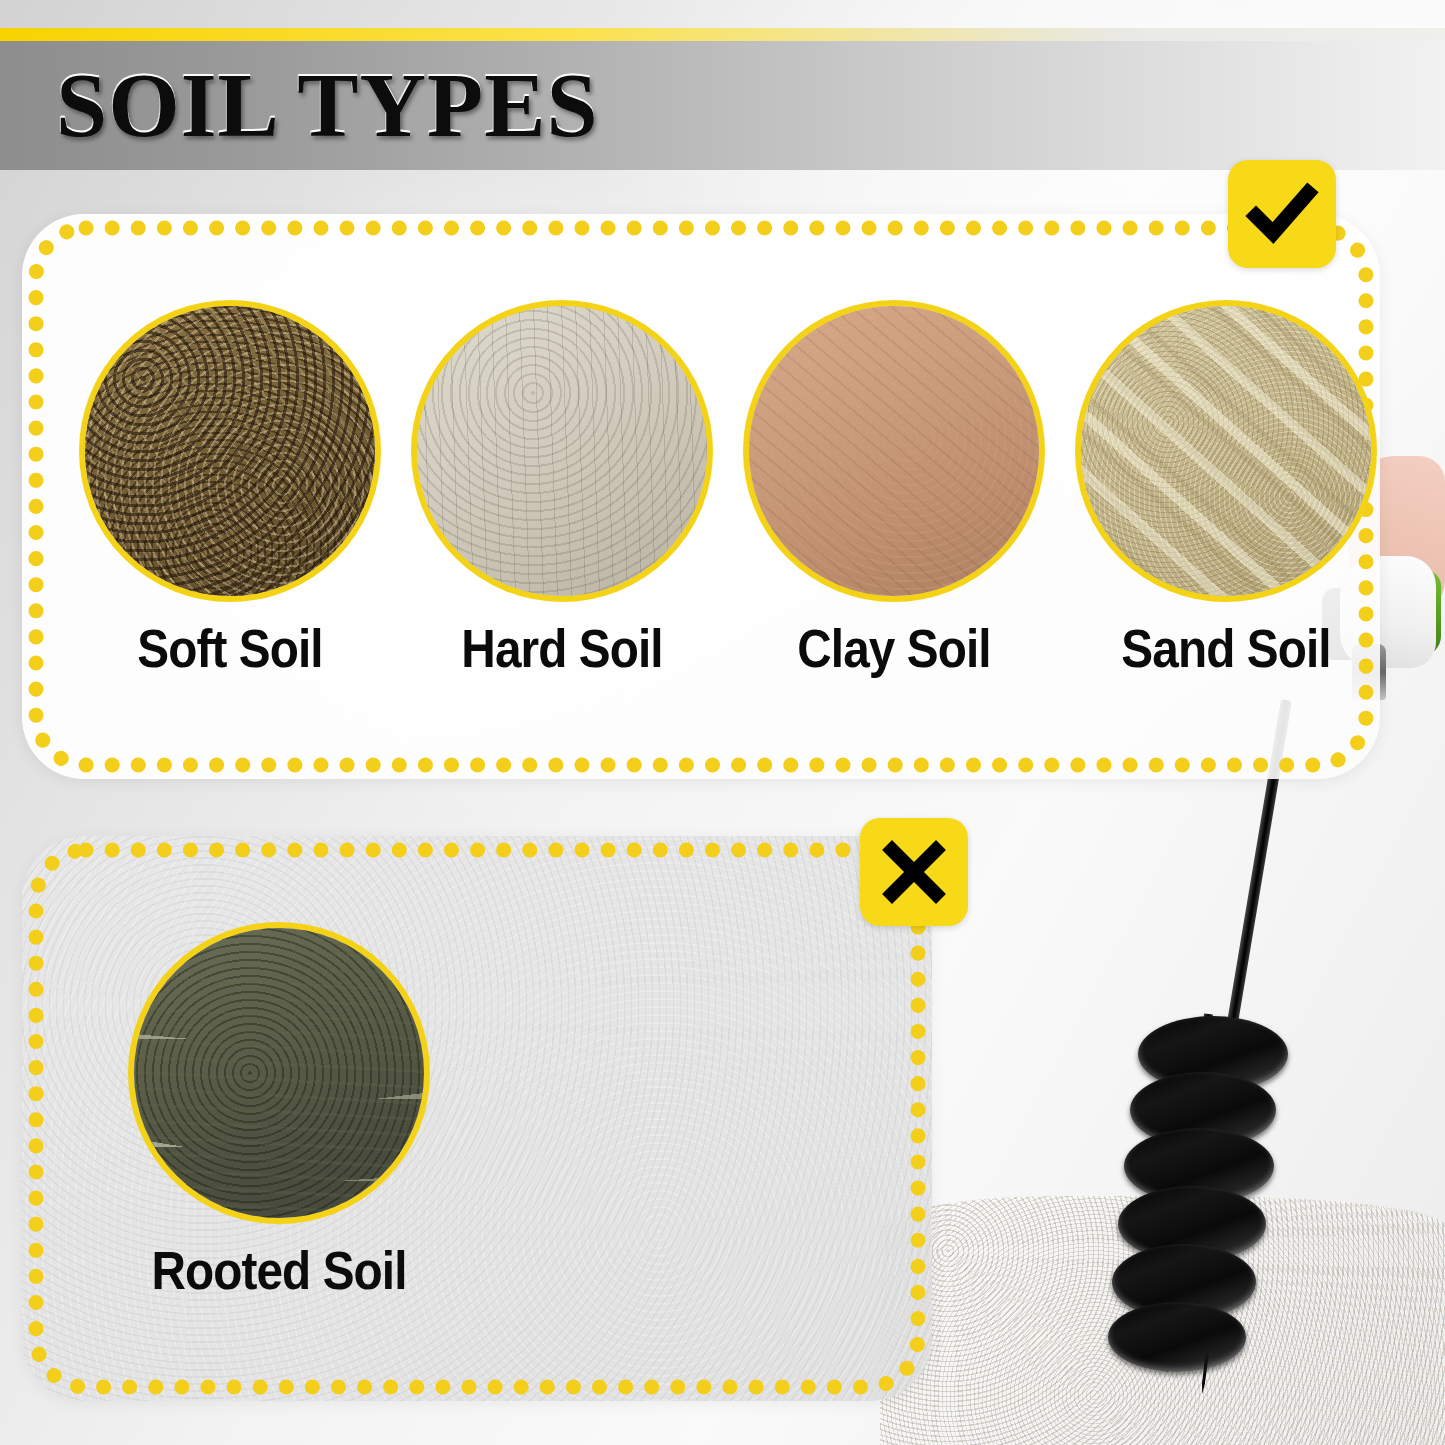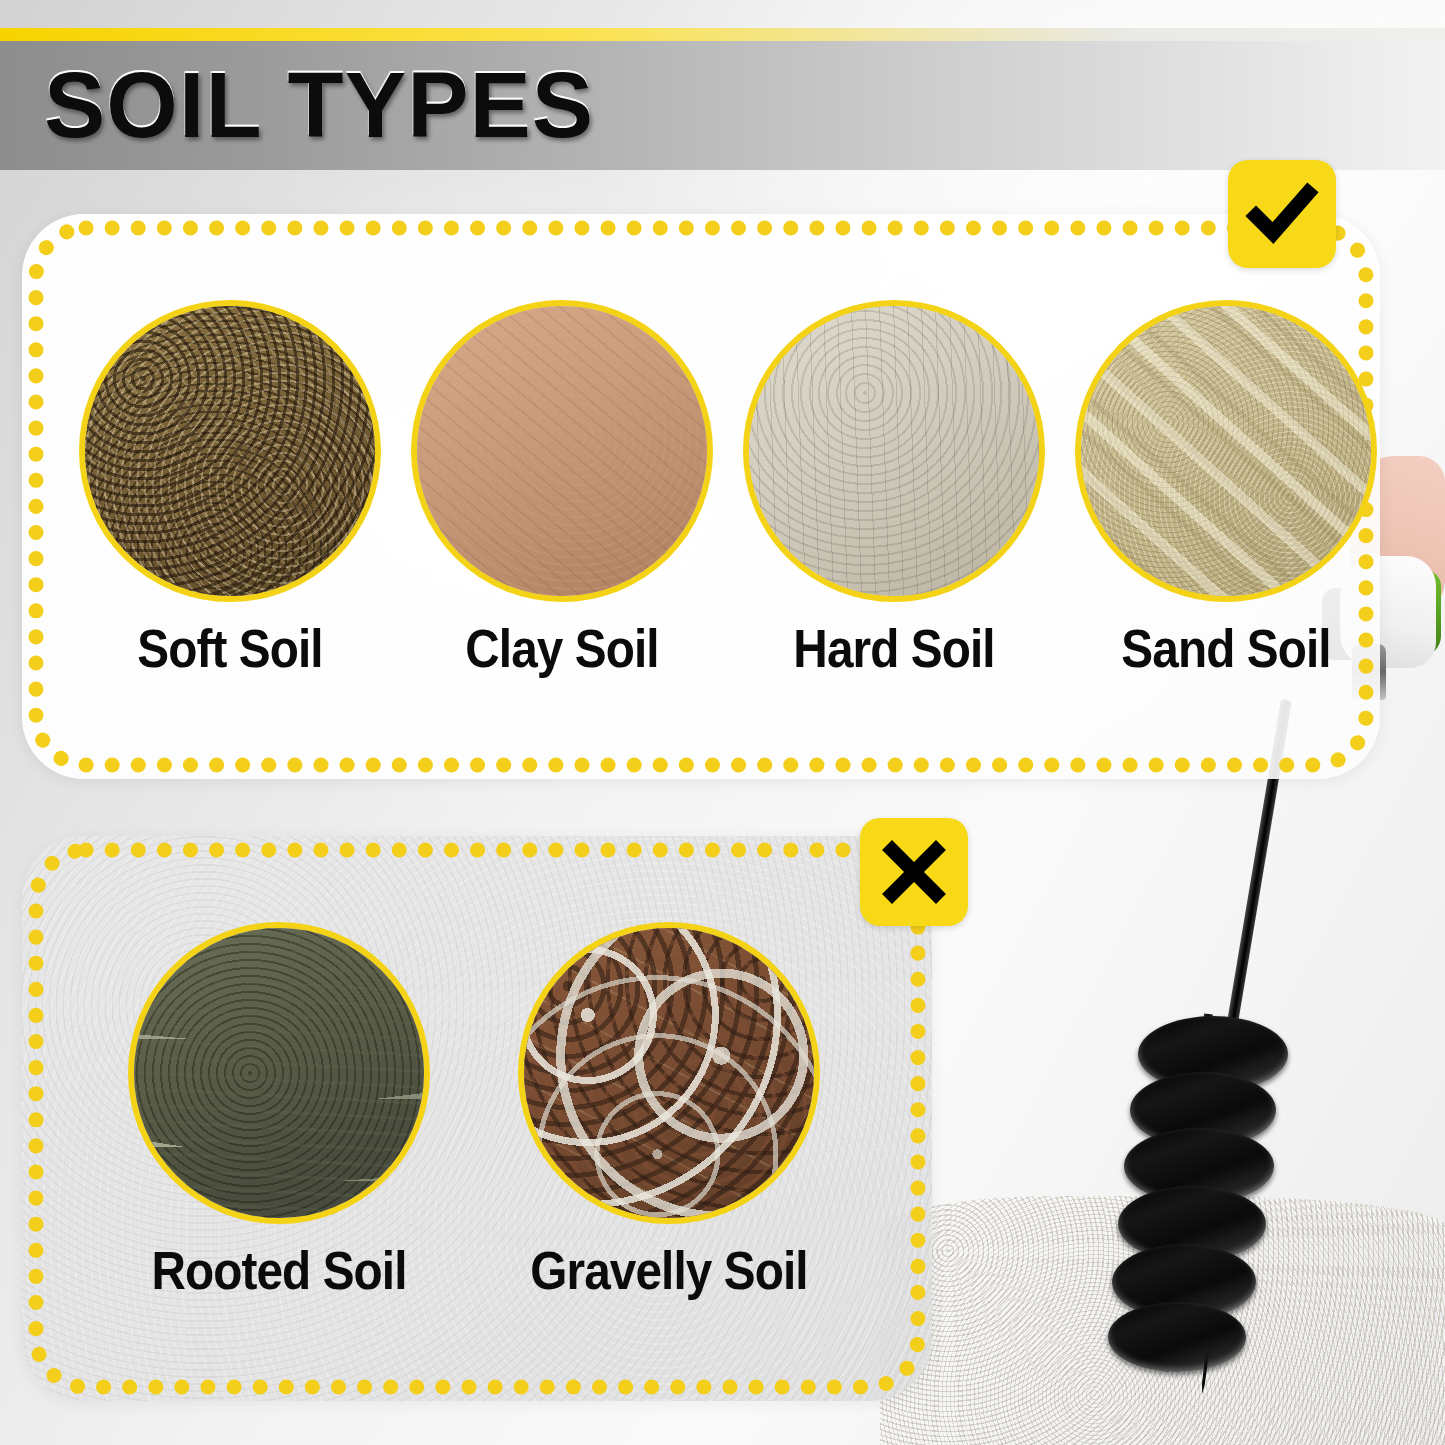--- a/index.html
+++ b/index.html
@@ -25,24 +25,24 @@
   }
   #header-rule {
     position:absolute; left:0; top:0; width:100%; height:13px;
     background:linear-gradient(90deg,#f7d300 0%,#fbe24e 40%,#e9e9e6 78%,#efefec 100%);
   }
   #header-band {
     position:absolute; left:0; top:13px; width:100%; height:129px;
     background:linear-gradient(90deg,#8d8d8d 0%,#9b9b9b 18%,#b4b4b4 42%,#cfcfcf 66%,#e6e6e6 88%,#f2f2f2 100%);
   }
   #page-title {
-    position:absolute; left:44px; top:31px;
+    position:absolute; left:56px; top:31px;
     font-size:92px; font-weight:bold; letter-spacing:1px;
     color:#0c0c0c; line-height:1;
-    font-family:Liberation Sans, sans-serif;
+    font-family:Liberation Serif, serif;
     text-shadow:
       0 -2px 0 rgba(255,255,255,.92),
       -1px -2px 0 rgba(255,255,255,.55),
       2px 3px 4px rgba(0,0,0,.42);
   }
 
   
   .photo-layer { position:absolute; inset:0; pointer-events:none; }
 
   
@@ -283,30 +283,30 @@
     <div class="soil-row" style="left:42px; top:86px;">
       <div class="soil-item" style="width:332px;">
         <div class="circle" style="width:302px;height:302px;margin:0 auto;">
           <div class="circle-tex tex-soft"></div>
         </div>
         <div class="soil-label">Soft Soil</div>
       </div>
 
       <div class="soil-item" style="width:332px;">
         <div class="circle" style="width:302px;height:302px;margin:0 auto;">
+          <div class="circle-tex tex-hard"></div>
+        </div>
+        <div class="soil-label">Hard Soil</div>
+      </div>
+
+      <div class="soil-item" style="width:332px;">
+        <div class="circle" style="width:302px;height:302px;margin:0 auto;">
           <div class="circle-tex tex-clay"></div>
         </div>
         <div class="soil-label">Clay Soil</div>
-      </div>
-
-      <div class="soil-item" style="width:332px;">
-        <div class="circle" style="width:302px;height:302px;margin:0 auto;">
-          <div class="circle-tex tex-hard"></div>
-        </div>
-        <div class="soil-label">Hard Soil</div>
       </div>
 
       <div class="soil-item" style="width:332px;">
         <div class="circle" style="width:302px;height:302px;margin:0 auto;">
           <div class="circle-tex tex-sand"></div>
         </div>
         <div class="soil-label">Sand Soil</div>
       </div>
     </div>
   </div>
@@ -318,26 +318,20 @@
     </svg>
 
     <div class="soil-row" style="left:62px; top:86px;">
       <div class="soil-item" style="width:390px;text-align:center;">
         <div class="circle" style="width:302px;height:302px;margin:0 auto;">
           <div class="circle-tex tex-rooted"></div>
         </div>
         <div class="soil-label">Rooted Soil</div>
       </div>
 
-      <div class="soil-item" style="width:390px;">
-        <div class="circle" style="width:302px;height:302px;margin:0 auto;">
-          <div class="circle-tex tex-gravel"></div>
-        </div>
-        <div class="soil-label">Gravelly Soil</div>
-      </div>
     </div>
   </div>
 
   <div class="badge" id="badge-check">
     <svg width="74" height="74" viewBox="0 0 74 74">
       <path d="M11 39 L28 56 L63 16" fill="none" stroke="#000" stroke-width="15" stroke-linecap="square" stroke-linejoin="miter"></path>
     </svg>
   </div>
 
   <div class="badge" id="badge-cross">

